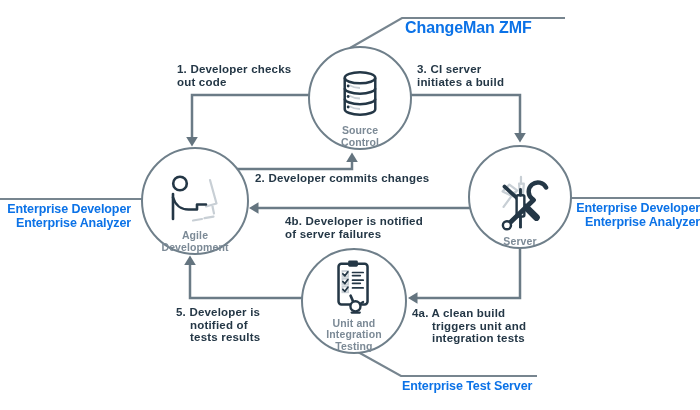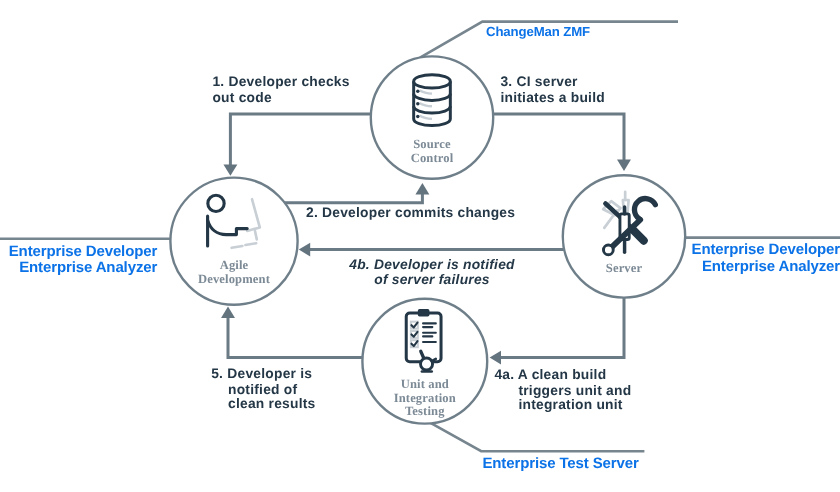--- a/index.html
+++ b/index.html
@@ -4,34 +4,34 @@
 <style>
   html,body{margin:0;padding:0;background:#fff;}
   #stage{
     position:relative;width:700px;height:410px;background:#fff;overflow:hidden;
     font-family:"Liberation Sans", sans-serif;
   }
   #connectors{position:absolute;left:0;top:0;z-index:0;}
   .node{
     position:absolute;border:2.5px solid #6f7f8a;border-radius:50%;
     background:#fff;box-sizing:border-box;z-index:2;
-    display:flex;flex-direction:column;align-items:center;justify-content:flex-start;font-family:Liberation Serif, serif;
+    display:flex;flex-direction:column;align-items:center;justify-content:flex-end;
   }
   .node-label{
     color:#7c8a96;font-size:10.5px;font-weight:700;line-height:11.5px;
     text-align:center;letter-spacing:.1px;
   }
   .step{
     position:absolute;z-index:3;color:#243746;font-size:11.5px;font-weight:700;
     line-height:12.5px;letter-spacing:.2px;white-space:nowrap;
   }
   .step .ind13{}
   .step .ind14{margin-left:14px;}
   .step .ind20{margin-left:20px;}
-  .step.centered{text-align:center;white-space:normal;font-style:italic;}
+  .step.centered{white-space:normal;}
   .blue-label{
     position:absolute;z-index:3;color:#0b72e7;font-weight:700;
     font-size:12.5px;line-height:13.5px;letter-spacing:-.1px;white-space:nowrap;
   }
   .blue-label.block{text-align:right;}
 </style>
 </head>
 <body>
 
 <div id="stage">
@@ -180,35 +180,35 @@
   </div>
 
   <div class="step" style="left:417px;top:63px;">
     <div>3. CI server</div>
     <div class="ind13">initiates a build</div>
   </div>
 
   <div class="step" style="left:412px;top:307px;">
     <div>4a. A clean build</div>
     <div class="ind20">triggers unit and</div>
-    <div class="ind20">integration unit</div>
+    <div class="ind20">integration tests</div>
   </div>
 
   <div class="step centered" style="left:285px;top:215px;width:150px;">
     <div>4b. Developer is notified</div>
     <div>of server failures</div>
   </div>
 
   <div class="step" style="left:176px;top:306px;">
     <div>5. Developer is</div>
     <div class="ind14">notified of</div>
-    <div class="ind14">clean results</div>
-  </div>
-
-  <div class="blue-label" style="left:405px;top:21px;font-size:11px;">ChangeMan ZMF</div>
+    <div class="ind14">tests results</div>
+  </div>
+
+  <div class="blue-label" style="left:405px;top:21px;font-size:16px;">ChangeMan ZMF</div>
 
   <div class="blue-label block" style="left:1px;top:203px;width:130px;">
     <div>Enterprise Developer</div>
     <div>Enterprise Analyzer</div>
   </div>
 
   <div class="blue-label block" style="left:572px;top:202px;width:128px;">
     <div>Enterprise Developer</div>
     <div>Enterprise Analyzer</div>
   </div>

